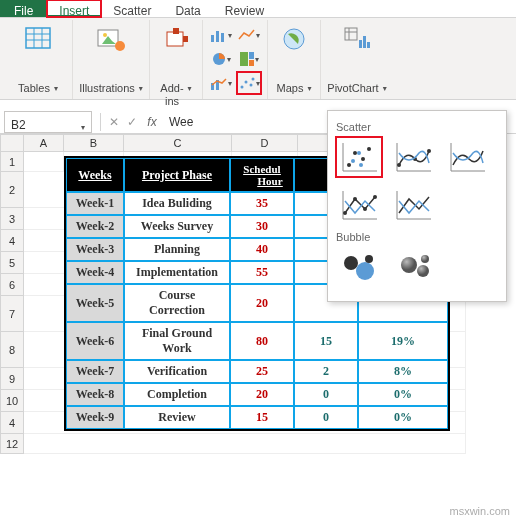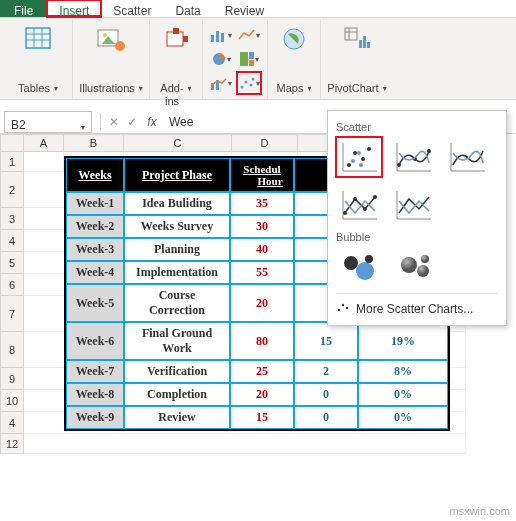--- a/index.html
+++ b/index.html
@@ -459,24 +459,16 @@
                 <stop offset="0%" stop-color="#bbb"></stop>
                 <stop offset="100%" stop-color="#555"></stop>
               </radialGradient>
             </defs>
           <circle cx="14" cy="16" r="8" fill="url(#g1)"></circle>
             <circle cx="28" cy="22" r="6" fill="url(#g1)"></circle>
             <circle cx="30" cy="10" r="4" fill="url(#g1)"></circle>
         </svg>
       </div>
     </div>
-    <div class="more-link">
-      <span><svg width="14" height="14">
-            <circle cx="3" cy="10" r="1.2" fill="#333"></circle>
-            <circle cx="7" cy="5" r="1.2" fill="#333"></circle>
-            <circle cx="11" cy="8" r="1.2" fill="#333"></circle>
-          </svg></span>
-      <span>More Scatter Charts...</span>
-    </div>
   </div>
 
   <div class="wm">msxwin.com</div>
 </div>
 
 </body></html>

